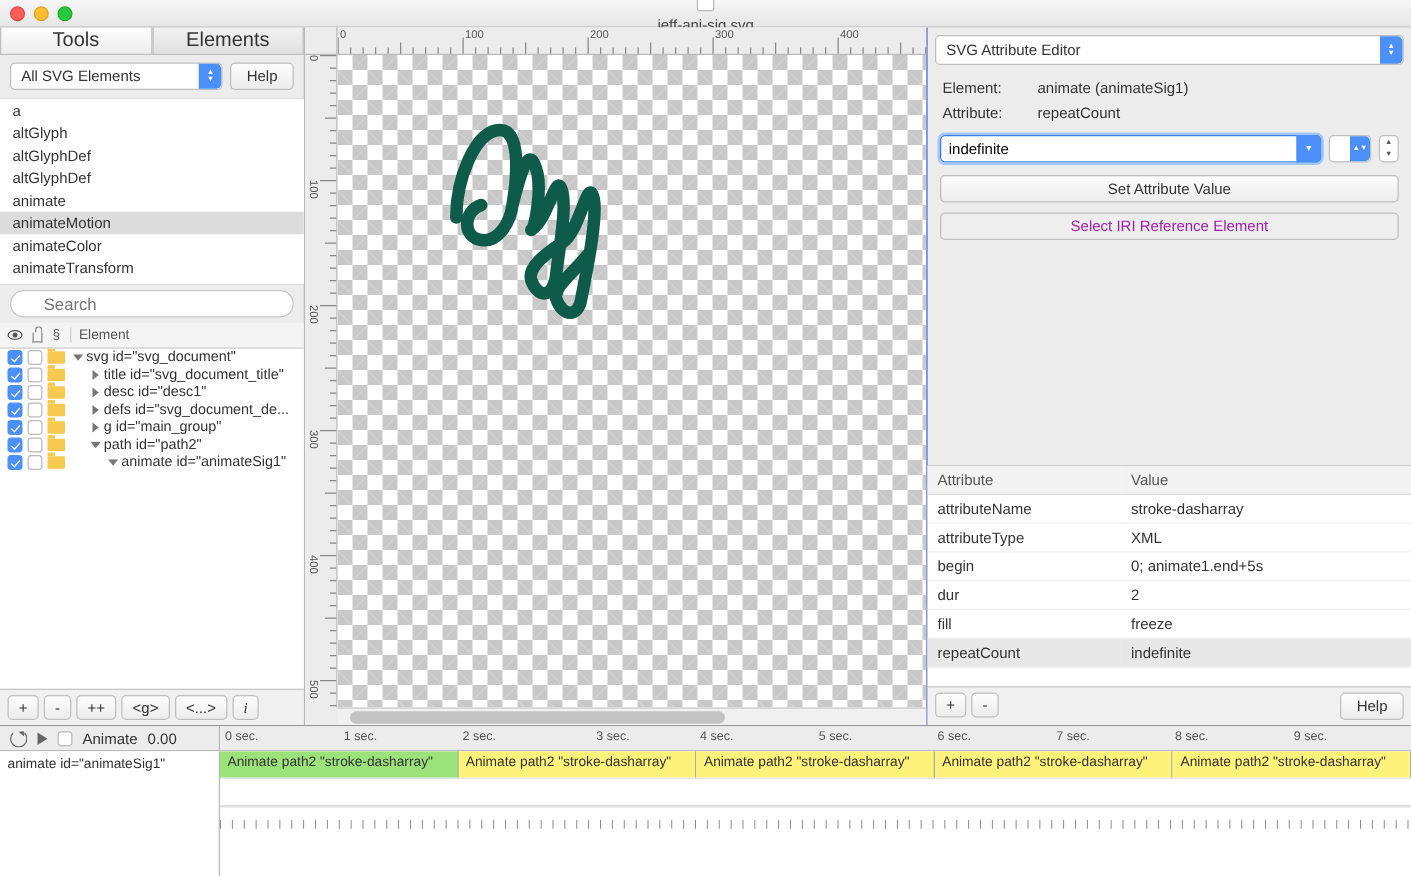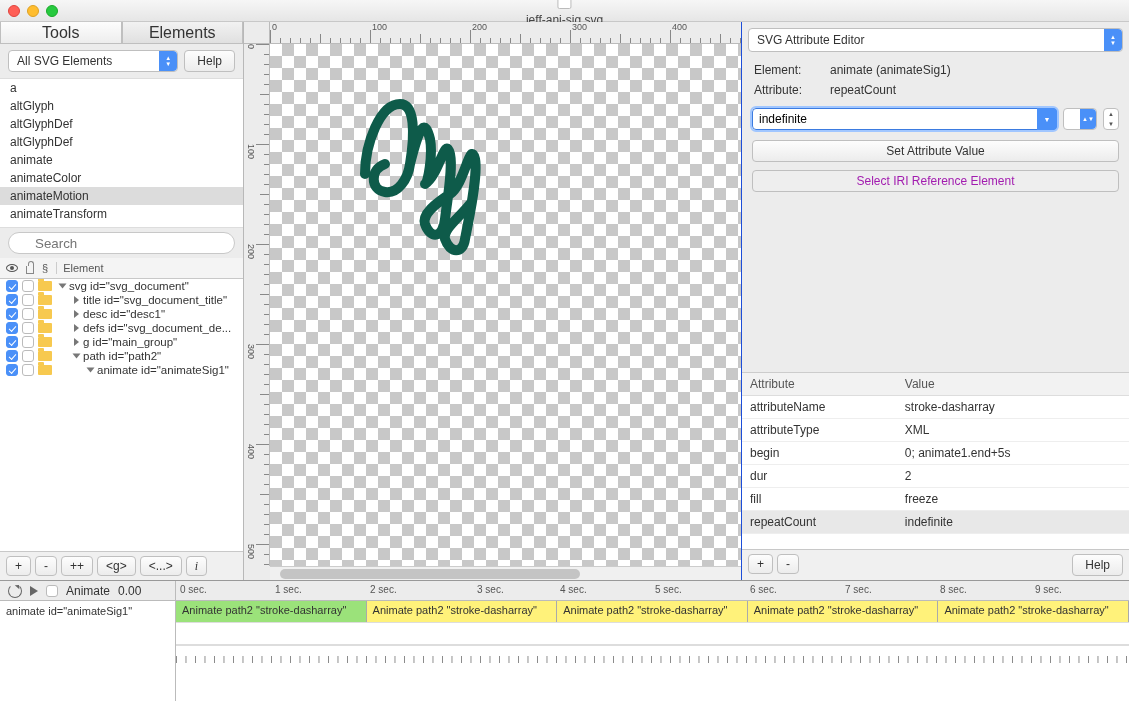--- a/index.html
+++ b/index.html
@@ -138,22 +138,22 @@
         <span class="arrows">▲<br>▼</span>
       </div>
       <div class="btn">Help</div>
     </div>
     <div class="element-list" id="elist">
         <div class="it">a</div>
         <div class="it">altGlyph</div>
         <div class="it">altGlyphDef</div>
         <div class="it">altGlyphDef</div>
         <div class="it">animate</div>
+        <div class="it sel">animateMotion</div>
         <div class="it">animateColor</div>
-        <div class="it sel">animateMotion</div>
         <div class="it">animateTransform</div>
         <div class="it">circle</div>
       </div>
     <div class="search search-wrap">
       <span class="mag"></span>
       <input class="search-input" placeholder="Search" style="">
     </div>
     <div class="tree-head">
       <span class="eye"></span>
       <span class="lock"></span>

